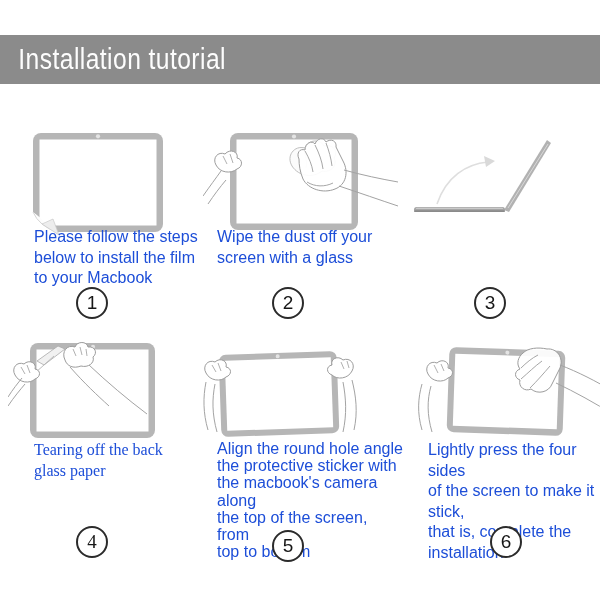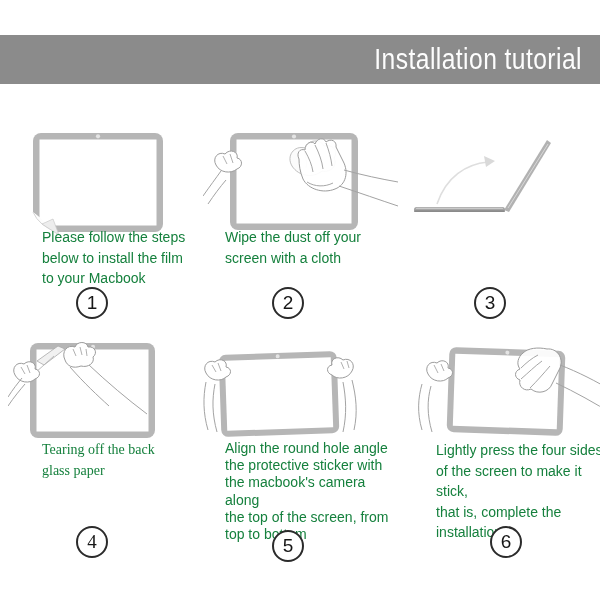--- a/index.html
+++ b/index.html
@@ -1,37 +1,37 @@
 <!DOCTYPE html>
 <html><head>
 <meta charset="utf-8">
 <style>
   html,body{margin:0;padding:0;background:#ffffff;}
   body{font-family:"Liberation Sans","DejaVu Sans",sans-serif;}
   .page{position:relative;width:600px;height:600px;background:#ffffff;overflow:hidden;}
 
   .header{position:absolute;top:35px;left:0;width:600px;height:49px;background:#8b8b8b;
-          display:flex;align-items:center;justify-content:flex-end;}
+          display:flex;align-items:center;justify-content:flex-start;}
   .header-title{color:#fdfdfd;font-size:29px;letter-spacing:0.5px;transform:scaleX(0.85);
                 transform-origin:center;white-space:nowrap;}
 
   .step{position:absolute;width:200px;}
   #step1{left:8px;top:120px;height:220px;}
   #step2{left:203px;top:120px;height:220px;}
   #step3{left:398px;top:120px;height:220px;}
   #step4{left:8px;top:340px;height:235px;font-family:Liberation Serif, serif;}
   #step5{left:203px;top:340px;height:235px;}
   #step6{left:414px;top:340px;height:235px;}
 
   .illu{position:absolute;left:0;}
   .row1 .illu{top:5px;}
   .row2 .illu{top:0;}
 
-  .caption{position:absolute;white-space:pre-line;font-size:14px;line-height:20.5px;
-           color:#15803d;letter-spacing:0;margin-left:8px;}
+  .caption{position:absolute;white-space:pre-line;font-size:16px;line-height:20.5px;
+           color:#1d4ed8;letter-spacing:0;}
   .row1 .caption{top:107px;}
   .row2 .caption{top:100px;}
   .col1 .caption{left:26px;}
   .col2 .caption{left:14px;}
   .col3 .caption{left:14px;}
   #step5 .caption{line-height:17.2px;}
 
   .num{position:absolute;width:28px;height:28px;border:2px solid #2b2b2b;border-radius:50%;
        display:flex;align-items:center;justify-content:center;
        font-size:19px;color:#171717;background:#ffffff;}
@@ -81,21 +81,21 @@
       <path d="M123,18 C126,26 128,33 129,41" fill="none" stroke="#9c9c9c" stroke-width="0.9"></path>
       <path d="M104,57 C112,62 122,62 130,58" fill="none" stroke="#9c9c9c" stroke-width="0.9"></path>
       <path d="M141,45 C159,50 178,54 195,57" fill="none" stroke="#a3a3a3" stroke-width="1"></path>
       <path d="M136,61 C157,68 177,75 195,81" fill="none" stroke="#a3a3a3" stroke-width="1"></path>
       <path d="M13,40 C9,33 15,26 22,29 C27,23 36,27 34,33 C40,34 40,42 34,44 C28,49 17,48 13,40 Z" fill="#ffffff" stroke="#9c9c9c" stroke-width="1"></path>
       <path d="M20,31 L24,39 M27,29 L30,38" fill="none" stroke="#9c9c9c" stroke-width="0.8"></path>
       <path d="M0,71 C7,61 13,53 18,46" fill="none" stroke="#a3a3a3" stroke-width="1"></path>
       <path d="M5,79 C11,70 17,62 23,55" fill="none" stroke="#a3a3a3" stroke-width="1"></path>
     </svg>
     <div class="caption">Wipe the dust off your
-screen with a cloth</div>
+screen with a glass</div>
     <div class="num">
       <span>2</span>
     </div>
   </div>
 
   <div class="step row1 col3" id="step3">
     <svg class="illu" width="195" height="110" viewBox="0 0 195 110">
       <path d="M39,79 C48,52 68,39 90,37" fill="none" stroke="#dedede" stroke-width="1.6"></path>
       <path d="M97,36 L86,31 L88,42 Z" fill="#d9d9d9"></path>
       <polygon points="106,85 149,15 153,18 111,87" fill="#b2b2b2"></polygon>

